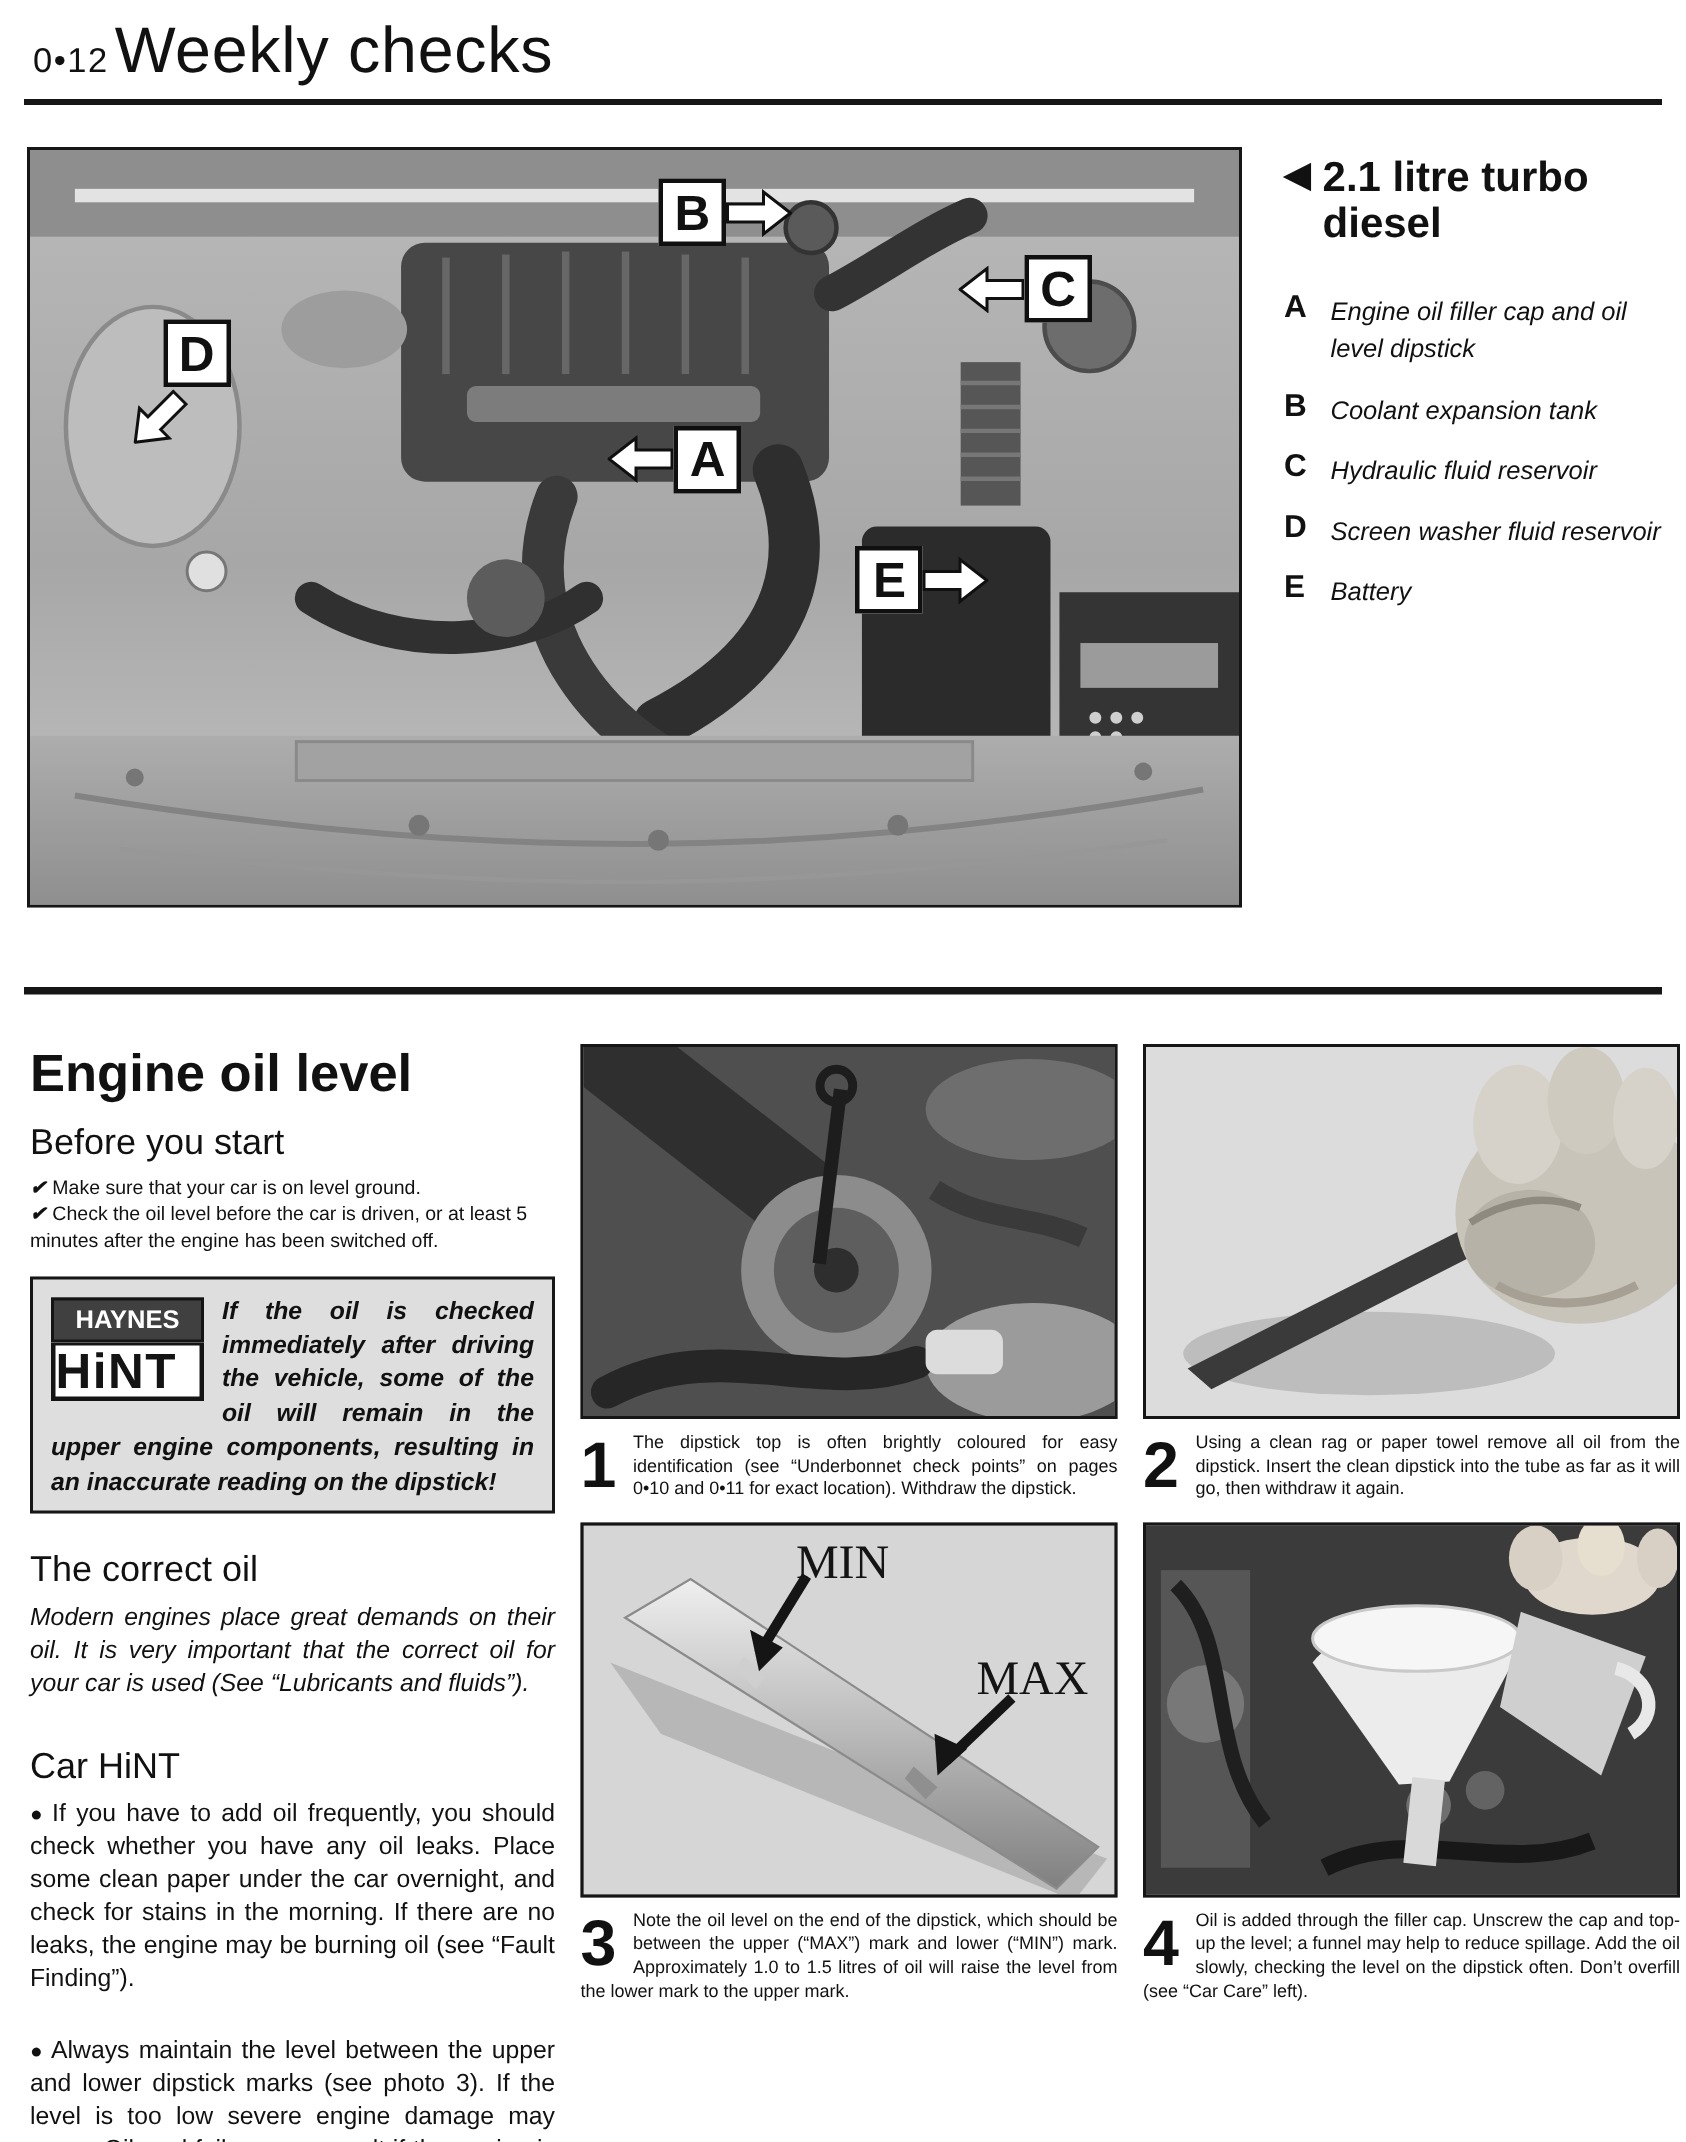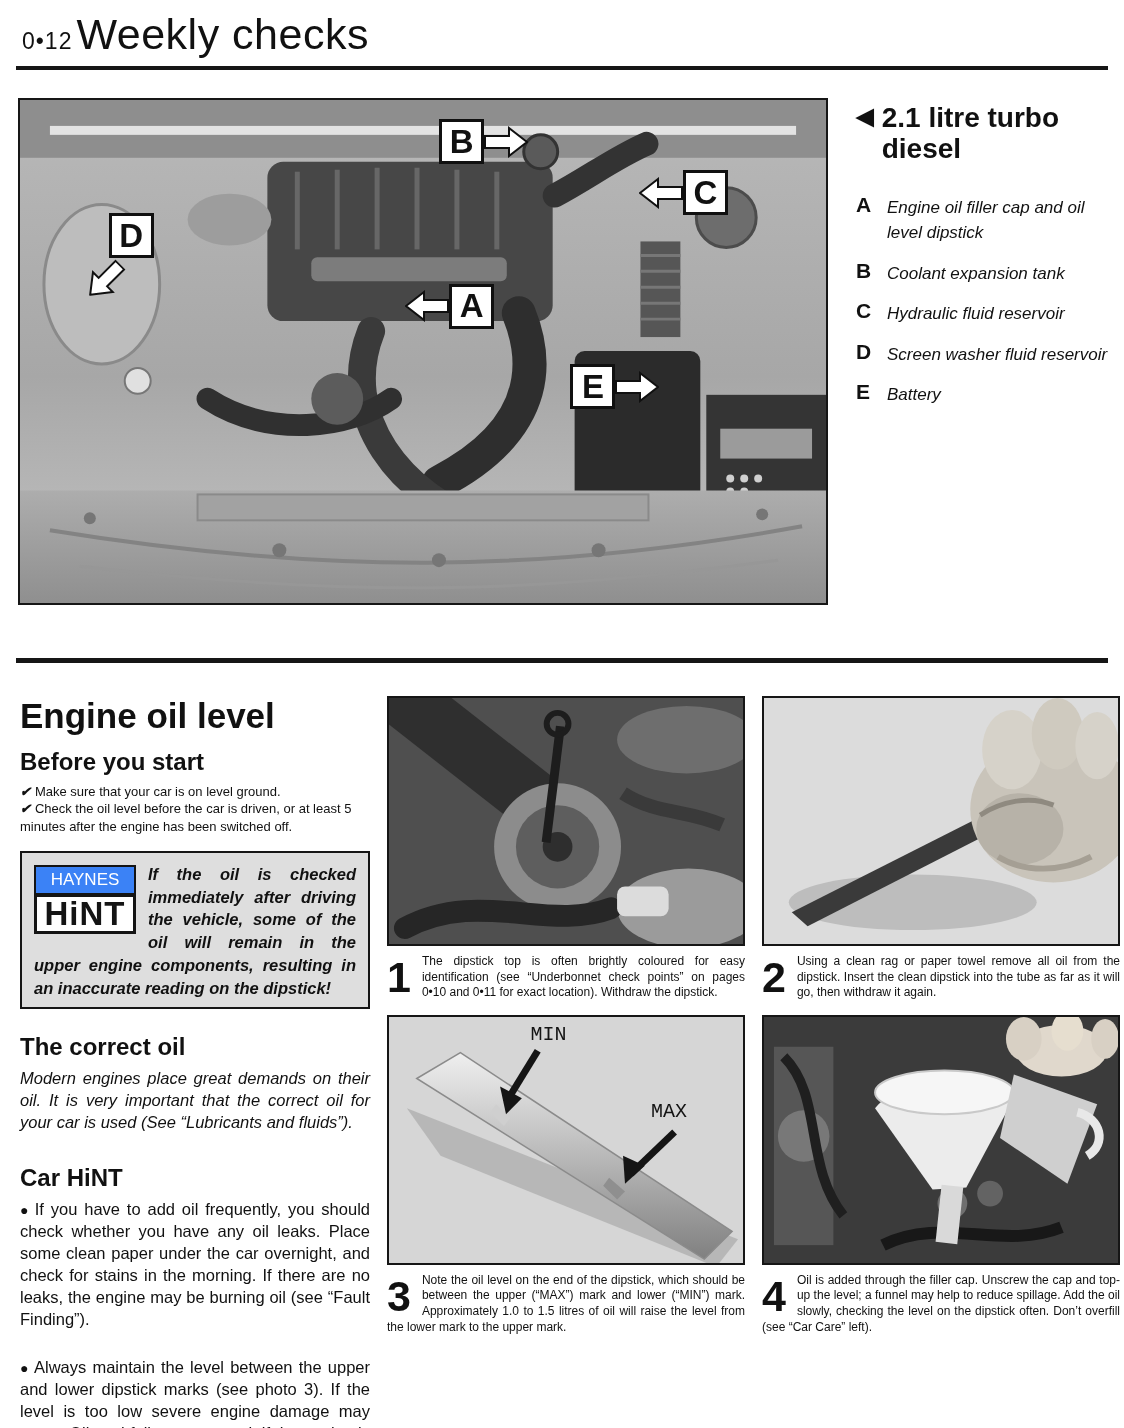--- a/index.html
+++ b/index.html
@@ -55,45 +55,45 @@
 
   
   .divider { height: 5px; background: #161616; margin: 53px 16px 0 16px; }
 
   
   .columns { display: flex; margin: 33px 16px 0 20px; gap: 17px; }
   .col-left { width: 350px; flex: none; }
   .col { width: 358px; flex: none; }
 
   .section-title { font-size: 35px; font-weight: bold; }
-  .sub-head { font-size: 24px; font-weight: bold; margin: 12px 0 7px 0; }
+  .sub-head { font-size: 24px; font-weight: normal; margin: 12px 0 7px 0; }
   .body-text { font-size: 16.5px; line-height: 1.33; }
   .justify { text-align: justify; }
   .italic { font-style: italic; }
   .check-line { font-size: 13px; line-height: 1.33; }
   .check-icon { font-weight: bold; font-style: italic; margin-right: 4px; }
   .bullet-icon { font-size: 14px; margin-right: 4px; }
 
   .hint-box {
     border: 2px solid #161616;
     background: #dedede;
     padding: 10px 12px 8px 12px;
     margin-top: 16px;
     overflow: hidden;
   }
   .haynes-logo { float: left; width: 102px; margin: 2px 12px 4px 0; }
   .haynes-top {
-    background: #3b82f6; color: #fff; font-weight: normal;
+    background: #404040; color: #fff; font-weight: bold;
     text-align: center; font-size: 17px; padding: 3px 0;
     border: 2px solid #141414;
   }
   .haynes-bottom {
     border: 3px solid #141414; border-top: 2px solid #141414;
     background: #fff; color: #141414;
-    text-align: center; font-size: 33px; font-weight: bold;
+    text-align: left; font-size: 33px; font-weight: bold;
     line-height: 1.05; letter-spacing: 1px;
   }
   .hint-text { font-weight: bold; font-style: italic; font-size: 16.5px; line-height: 1.38; text-align: justify; }
   .mt-lg { margin-top: 24px; }
   .mt-xl { margin-top: 30px; }
 
   
   .photo {
     position: relative;
     height: 250px;
@@ -101,22 +101,22 @@
     background: #8a8a8a;
     overflow: hidden;
   }
   .photo > svg { display:block; width: 100%; height: 100%; }
   .photo.spaced { margin-top: 14px; }
   .caption { margin-top: 8px; overflow: hidden; }
   .step-num { float: left; font-size: 43px; font-weight: bold; line-height: 40px; margin: 3px 11px 2px 0; }
   .step-text { display: block; font-size: 12px; line-height: 1.3; text-align: justify; }
 
   .photo-label {
-    position: absolute; font-size: 20px; color: #141414;
-    font-family: Liberation Mono, monospace;
+    position: absolute; font-size: 32px; color: #141414;
+    font-family: Liberation Serif, serif;
   }
   .label-min { left: 40%; top: 2.5%; }
   .label-max { left: 74%; top: 34%; }
 </style>
 </head>
 <body>
 
 <div class="page">
 
   <div class="header">

